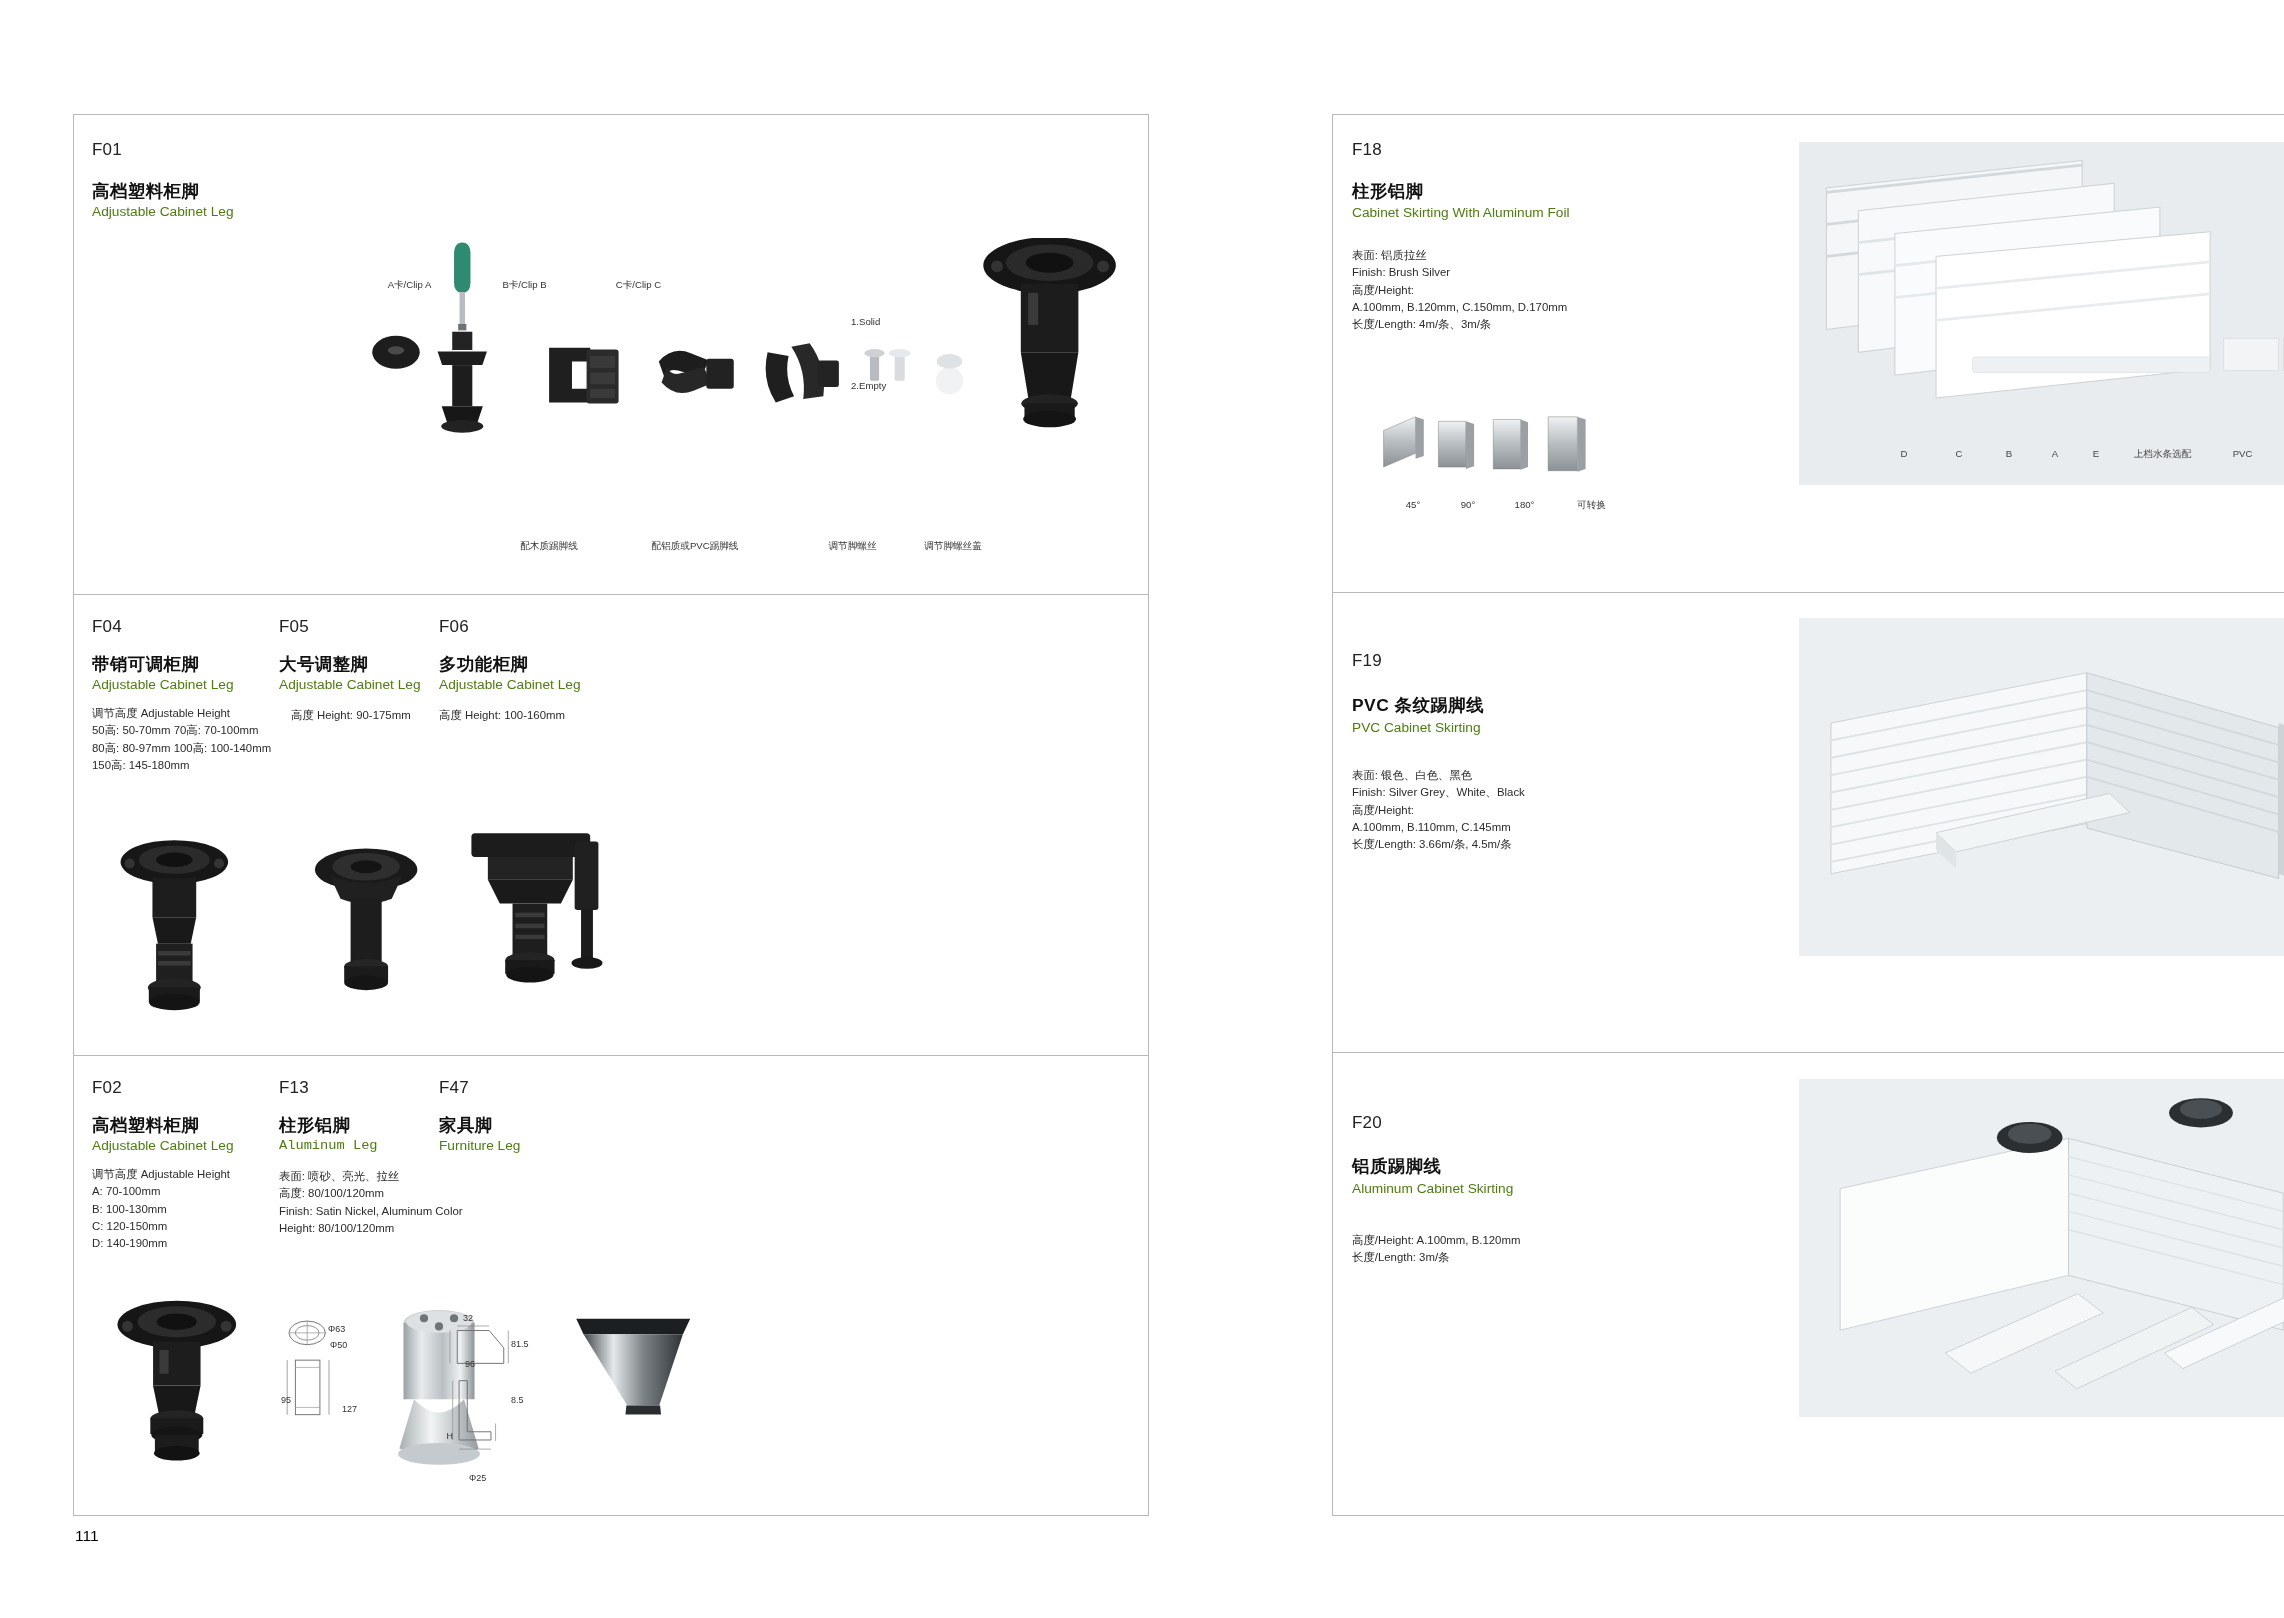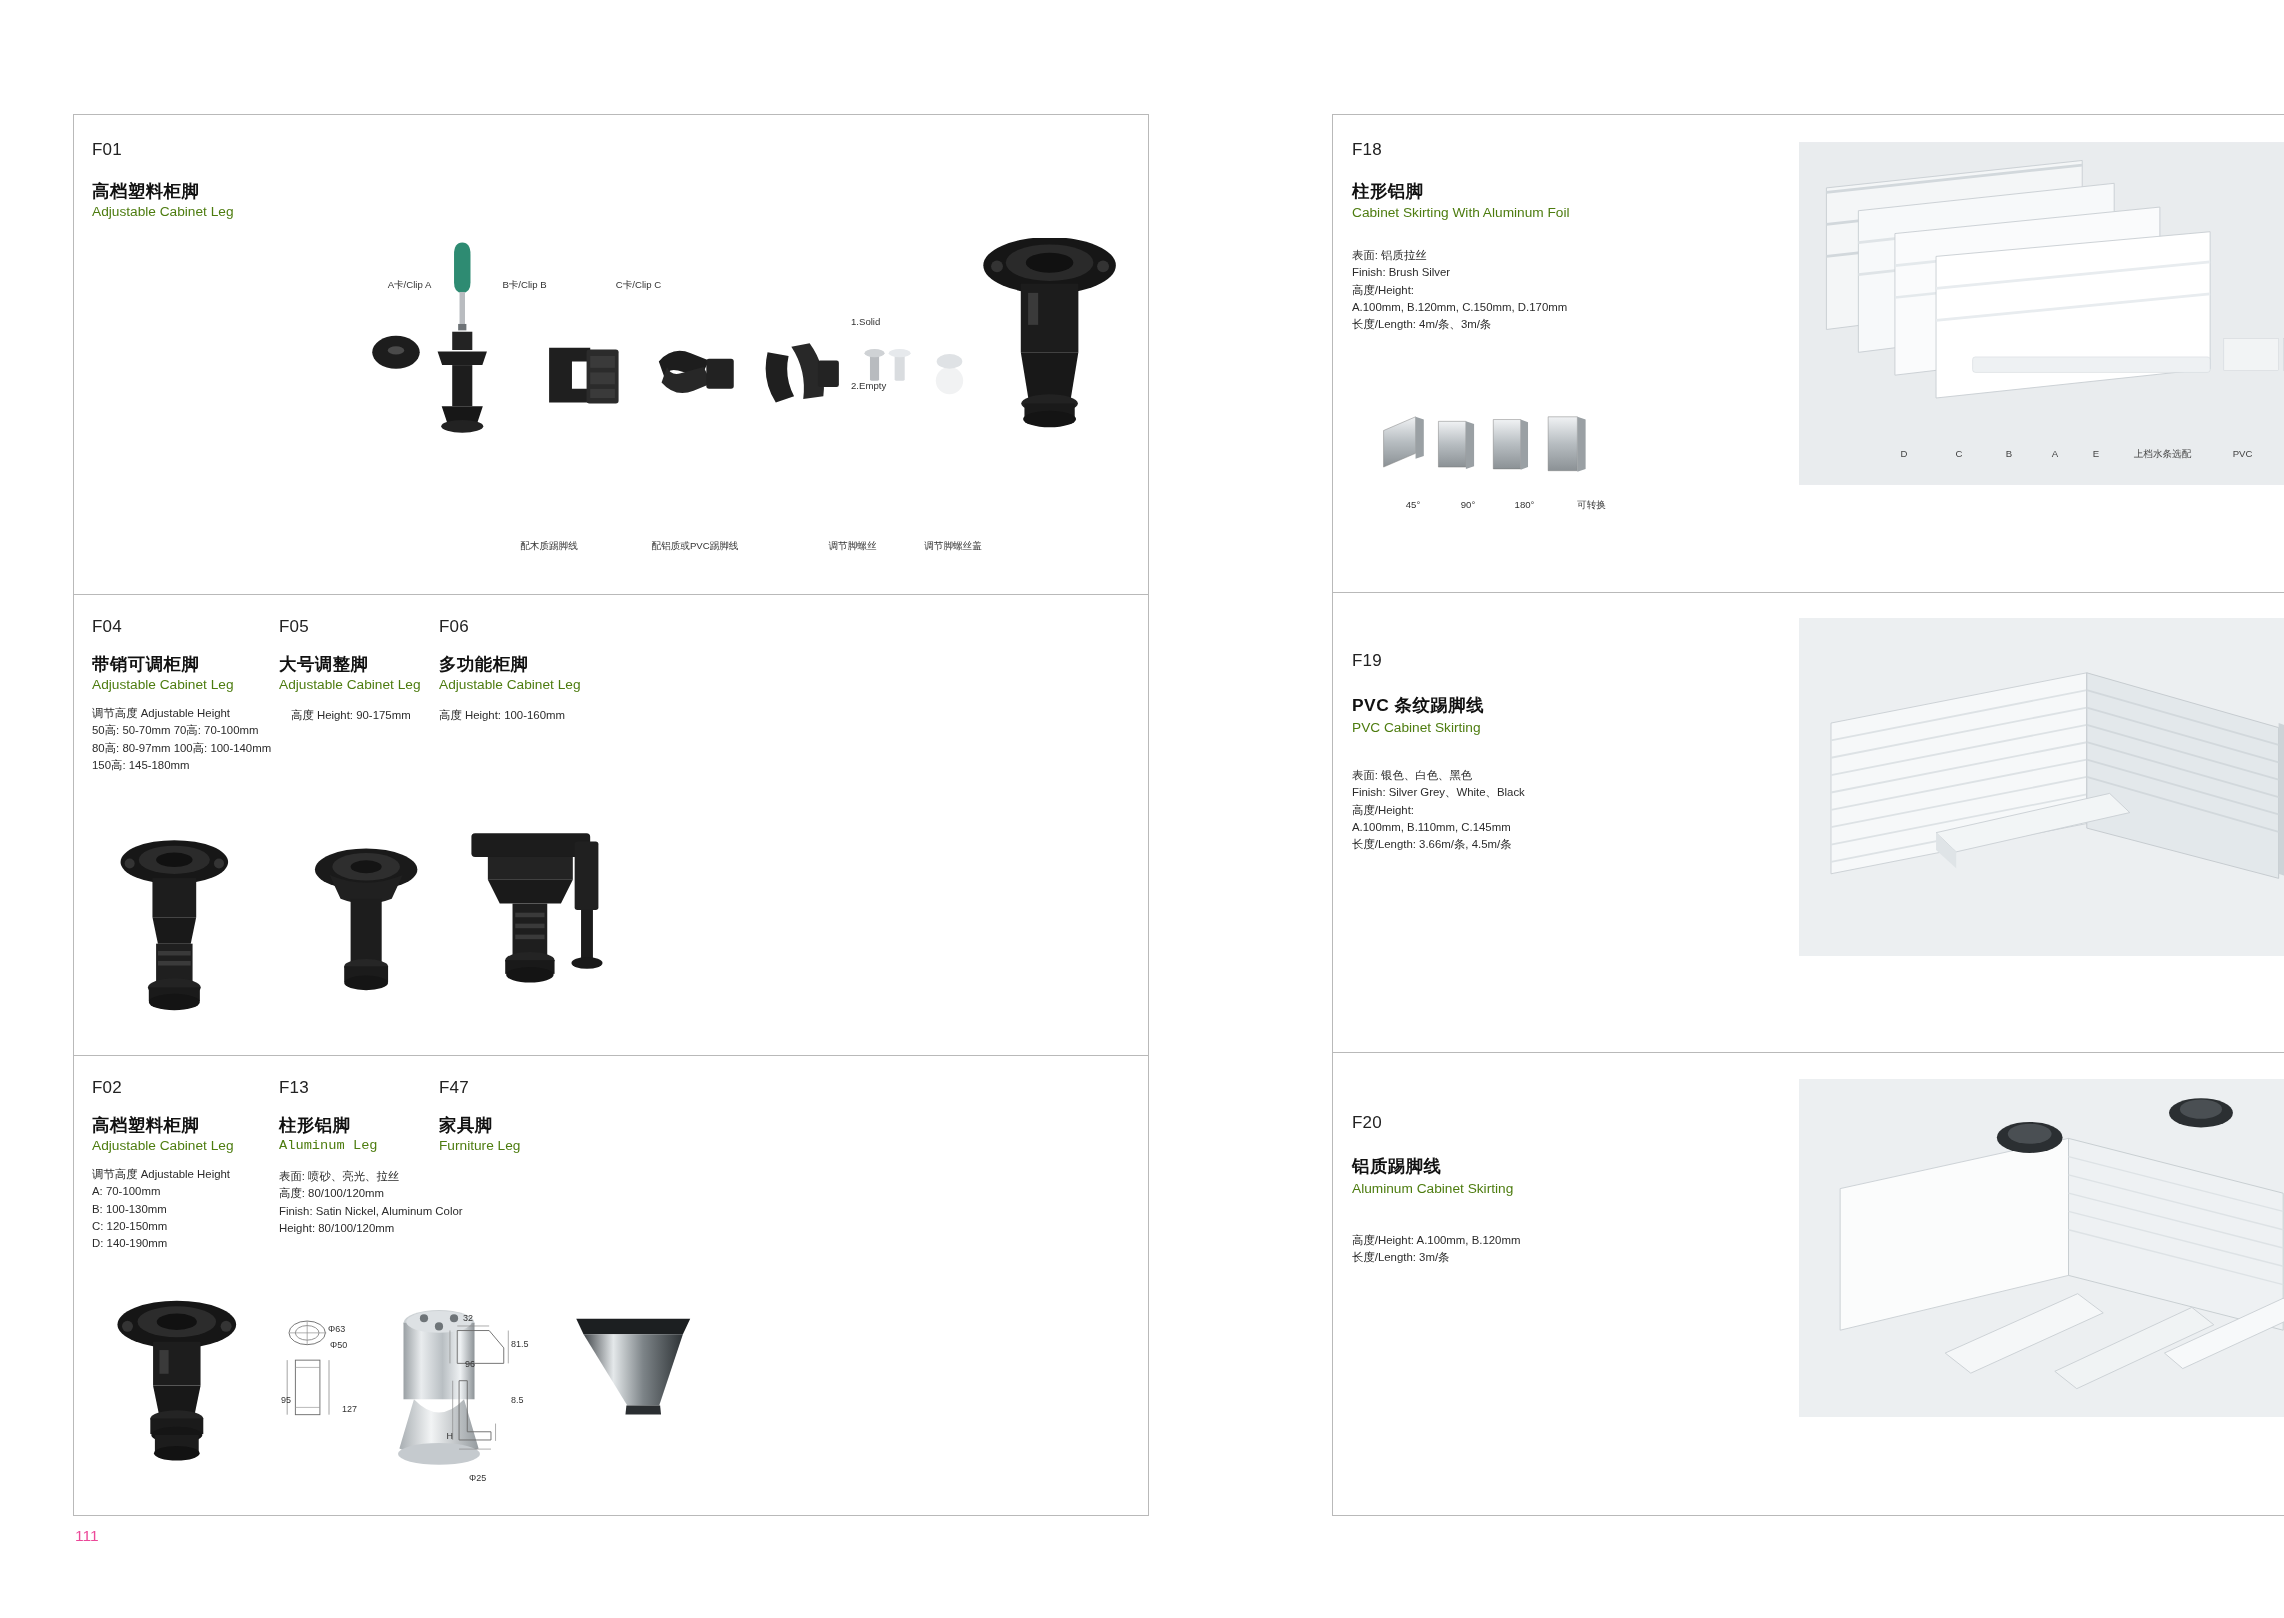--- a/index.html
+++ b/index.html
@@ -14,21 +14,21 @@
   .row:last-child{border-bottom:none;}
   .rowA{top:0;height:480px;}
   .rowB{top:480px;height:461px;}
   .rowC{top:941px;height:460px;}
   .cell{position:absolute;top:0;height:100%;box-sizing:border-box;}
   .code{position:absolute;font-size:17px;color:#222;letter-spacing:0.2px;}
   .cn-title{position:absolute;font-size:17.4px;font-weight:bold;color:#111;letter-spacing:0.5px;}
   .en-title{position:absolute;font-size:13.7px;color:#4d7c0f;}
   .spec{position:absolute;font-size:11.4px;line-height:1.52;color:#2b2b2b;white-space:pre-line;}
   .lbl{position:absolute;font-size:9.6px;color:#333;text-align:center;}
-  .page-num{position:absolute;bottom:73px;font-size:15.5px;color:#ec4899;}
+  .page-num{position:absolute;bottom:73px;font-size:15.5px;color:#000000;}
   .page-num-left{left:75px;}
   
   .sheet-right{left:1332px;top:114px;width:1076px;height:1402px;}
   .rrow{position:absolute;left:0;width:100%;box-sizing:border-box;border-bottom:1.4px solid #b9b9b9;}
   .rrow:last-child{border-bottom:none;}
   .rrowA{top:0;height:478px;}
   .rrowB{top:478px;height:460px;}
   .rrowC{top:939px;height:462px;}
   .imgbox{position:absolute;background:#eceff1;overflow:hidden;}
   

